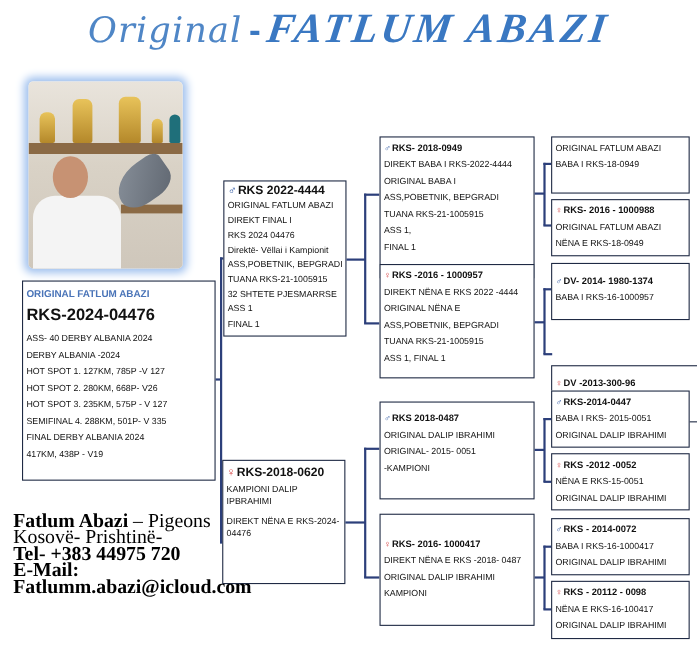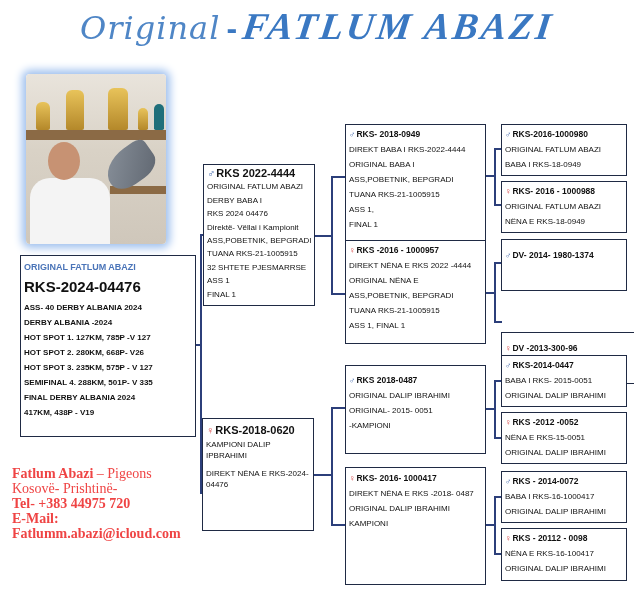--- a/index.html
+++ b/index.html
@@ -17,23 +17,23 @@
   .pigeon { position:absolute; left:78px; top:74px; width:52px; height:36px; background:linear-gradient(135deg,#8a929c,#5f6670); border-radius:60% 20% 40% 40%; transform:rotate(-35deg); }
   .box { position:absolute; background:#fff; border:1px solid #1f2a44; box-sizing:border-box; padding:2px 3px; font-size:8px; line-height:15px; overflow:hidden; }
   .box .hdr { font-weight:bold; font-size:8.5px; }
   .box .hdr.big { font-size:11px; }
   .box .ln { white-space:nowrap; }
   .sym-m { color:#3b62a8; font-weight:bold; margin-right:1px; }
   .sym-f { color:#d43b3b; font-weight:bold; margin-right:1px; }
   .main { left:20px; top:255px; width:176px; height:182px; padding:4px 3px; }
   .main .sub { color:#4a74b8; font-weight:bold; font-size:9px; line-height:14px; }
   .main .reg { font-weight:bold; font-size:15px; line-height:22px; margin:2px 0 2px; }
-  .main .ln { font-weight:bold; font-size:8px; line-height:15px; }
+  .main .ln { font-weight:normal; font-size:8px; line-height:15px; }
   .line { position:absolute; background:#2c3f7a; }
-  .contact { position:absolute; left:12px; top:466px; font-family:"Liberation Serif", serif; font-size:14px; line-height:15px; color:#ef4444; }
+  .contact { position:absolute; left:12px; top:466px; font-family:"Liberation Serif", serif; font-size:18px; line-height:15px; color:#000000; }
   .contact b { font-weight:bold; }
 </style>
 </head>
 <body>
 
 <div class="title">
   <span class="t1">Original</span><span class="dash">-</span><span class="t2">FATLUM  ABAZI</span>
 </div>
 
 <div class="photo">
@@ -63,21 +63,21 @@
 </div>
 
 <div class="line" style="left:196px;top:344px;width:5px;height:2px;"></div>
 <div class="line" style="left:200px;top:234px;width:2px;height:260px;"></div>
 <div class="line" style="left:200px;top:234px;width:4px;height:2px;"></div>
 <div class="line" style="left:200px;top:492px;width:4px;height:2px;"></div>
 
 <div class="box" style="left:203px;top:164px;width:112px;height:142px;line-height:13.4px;">
   <div class="hdr big"><span class="sym-m">♂</span><span>RKS 2022-4444</span></div>
   <div class="ln">ORIGINAL FATLUM ABAZI</div>
-  <div class="ln">DERBY BABA I</div>
+  <div class="ln">DIREKT FINAL I</div>
   <div class="ln">RKS 2024 04476</div>
   <div class="ln">Direktë- Vëllai i Kampionit</div>
   <div class="ln">ASS,POBETNIK, BEPGRADI</div>
   <div class="ln">TUANA RKS-21-1005915</div>
   <div class="ln">32 SHTETE PJESMARRSE</div>
   <div class="ln">ASS 1</div>
   <div class="ln">FINAL 1</div>
 </div>
 
 <div class="box" style="left:202px;top:418px;width:112px;height:113px;line-height:11px;">
@@ -117,21 +117,21 @@
   <div class="ln">ASS 1, FINAL 1</div>
 </div>
 
 <div class="box" style="left:345px;top:365px;width:141px;height:89px;padding-top:7px;">
   <div class="hdr"><span class="sym-m">♂</span><span>RKS 2018-0487</span></div>
   <div class="ln">ORIGINAL DALIP IBRAHIMI</div>
   <div class="ln">ORIGINAL- 2015- 0051</div>
   <div class="ln">-KAMPIONI</div>
 </div>
 
-<div class="box" style="left:345px;top:467px;width:141px;height:118px;padding-top:3px;">
+<div class="box" style="left:345px;top:467px;width:141px;height:102px;padding-top:19px;">
   <div class="hdr"><span class="sym-f">♀</span><span>RKS- 2016- 1000417</span></div>
   <div class="ln">DIREKT NËNA E RKS -2018- 0487</div>
   <div class="ln">ORIGINAL DALIP IBRAHIMI</div>
   <div class="ln">KAMPIONI</div>
 </div>
 
 <div class="line" style="left:486px;top:175px;width:9px;height:2px;"></div>
 <div class="line" style="left:494px;top:148px;width:2px;height:57px;"></div>
 <div class="line" style="left:494px;top:148px;width:8px;height:2px;"></div>
 <div class="line" style="left:494px;top:204px;width:8px;height:2px;"></div>
@@ -145,31 +145,31 @@
 <div class="line" style="left:494px;top:380px;width:2px;height:58px;"></div>
 <div class="line" style="left:494px;top:380px;width:8px;height:2px;"></div>
 <div class="line" style="left:494px;top:437px;width:8px;height:2px;"></div>
 
 <div class="line" style="left:486px;top:524px;width:9px;height:2px;"></div>
 <div class="line" style="left:494px;top:496px;width:2px;height:58px;"></div>
 <div class="line" style="left:494px;top:496px;width:8px;height:2px;"></div>
 <div class="line" style="left:494px;top:553px;width:8px;height:2px;"></div>
 
 <div class="box" style="left:501px;top:124px;width:126px;height:52px;">
-  <div class="hdr"><span class="sym-m">♂</span><span>RKS-2016-1000980</span></div>
   <div class="ln">ORIGINAL FATLUM ABAZI</div>
   <div class="ln">BABA I  RKS-18-0949</div>
 </div>
 <div class="box" style="left:501px;top:181px;width:126px;height:52px;">
   <div class="hdr"><span class="sym-f">♀</span><span>RKS- 2016 - 1000988</span></div>
   <div class="ln">ORIGINAL FATLUM ABAZI</div>
   <div class="ln">NËNA E RKS-18-0949</div>
 </div>
 <div class="box" style="left:501px;top:239px;width:126px;height:52px;padding-top:8px;">
   <div class="hdr"><span class="sym-m">♂</span><span>DV- 2014- 1980-1374</span></div>
+  <div class="ln">BABA I RKS-16-1000957</div>
 </div>
 <div class="box" style="left:501px;top:296px;width:138px;height:52px;padding-top:8px;margin-top:36px;">
   <div class="hdr"><span class="sym-f">♀</span><span>DV -2013-300-96</span></div>
   <div class="ln">NËNA  RKS-16-100957</div>
 </div>
 <div class="box" style="left:501px;top:355px;width:126px;height:52px;">
   <div class="hdr"><span class="sym-m">♂</span><span>RKS-2014-0447</span></div>
   <div class="ln"> BABA I RKS- 2015-0051</div>
   <div class="ln">ORIGINAL DALIP IBRAHIMI</div>
 </div>

